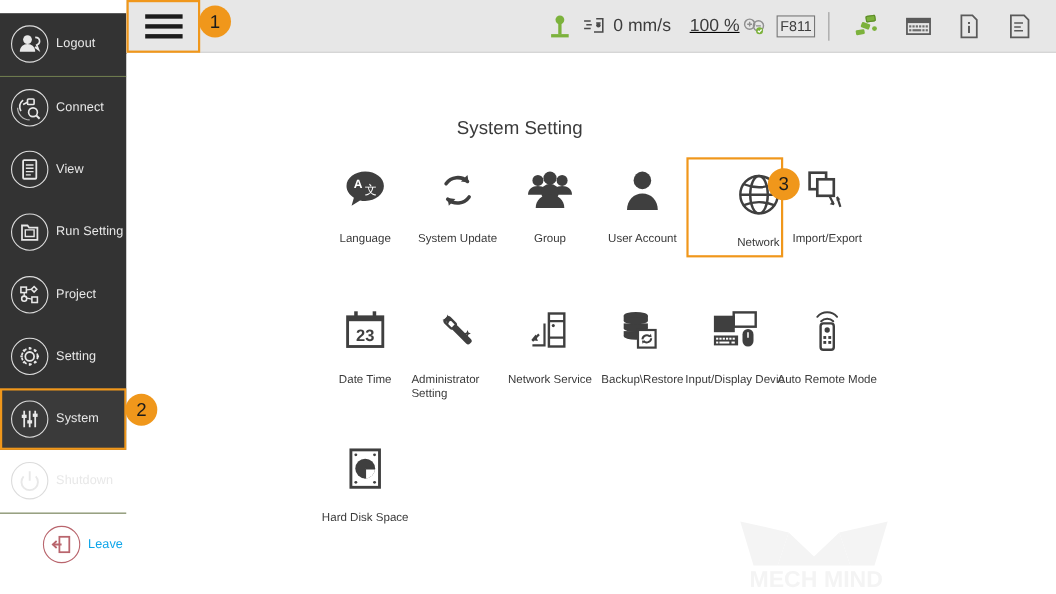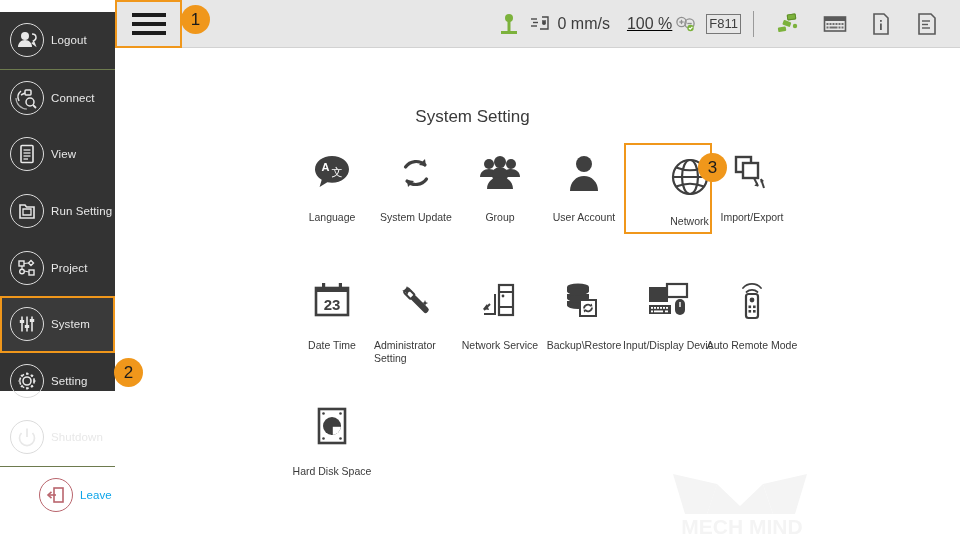--- a/index.html
+++ b/index.html
@@ -164,49 +164,49 @@
           <circle cx="12" cy="20.5" r="2.3" fill="none" stroke="#e8e8e8" stroke-width="1.4"></circle>
           <rect x="19" y="19" width="5" height="5" fill="none" stroke="#e8e8e8" stroke-width="1.4"></rect>
           <line x1="14" y1="12.5" x2="18.5" y2="12" stroke="#e8e8e8" stroke-width="1.2"></line>
           <line x1="14.3" y1="20" x2="19" y2="21" stroke="#e8e8e8" stroke-width="1.2"></line>
           <line x1="12" y1="15" x2="12" y2="18.2" stroke="#e8e8e8" stroke-width="1.2"></line>
         </svg>
       </div>
       <span class="lbl">Project</span>
     </div>
 
+    <div class="side-item">
+      <div class="ico">
+        <div class="circ"></div>
+        <svg viewBox="0 0 34 34" width="34" height="34">
+          <g fill="none" stroke="#e8e8e8" stroke-width="1.6">
+            <circle cx="17" cy="17" r="4"></circle>
+            <path d="M17 8.5v2.2M17 23.3v2.2M8.5 17h2.2M23.3 17h2.2M11 11l1.6 1.6M21.4 21.4l1.6 1.6M23 11l-1.6 1.6M12.6 21.4L11 23"></path>
+            <circle cx="17" cy="17" r="7.2" stroke-dasharray="2.5 2.2"></circle>
+          </g>
+        </svg>
+      </div>
+      <span class="lbl">Setting</span>
+    </div>
+
     <div class="side-item selected">
       <div class="ico">
         <div class="circ"></div>
         <svg viewBox="0 0 34 34" width="34" height="34">
           <g stroke="#e8e8e8" stroke-width="1.6" fill="none">
             <line x1="12" y1="9.5" x2="12" y2="24.5"></line>
             <line x1="17" y1="9.5" x2="17" y2="24.5"></line>
             <line x1="22" y1="9.5" x2="22" y2="24.5"></line>
             <rect x="9.8" y="13" width="4.4" height="3" fill="#e8e8e8" stroke="none"></rect>
             <rect x="14.8" y="18" width="4.4" height="3" fill="#e8e8e8" stroke="none"></rect>
             <rect x="19.8" y="12" width="4.4" height="3" fill="#e8e8e8" stroke="none"></rect>
           </g>
         </svg>
       </div>
       <span class="lbl">System</span>
-    </div>
-
-    <div class="side-item">
-      <div class="ico">
-        <div class="circ"></div>
-        <svg viewBox="0 0 34 34" width="34" height="34">
-          <g fill="none" stroke="#e8e8e8" stroke-width="1.6">
-            <circle cx="17" cy="17" r="4"></circle>
-            <path d="M17 8.5v2.2M17 23.3v2.2M8.5 17h2.2M23.3 17h2.2M11 11l1.6 1.6M21.4 21.4l1.6 1.6M23 11l-1.6 1.6M12.6 21.4L11 23"></path>
-            <circle cx="17" cy="17" r="7.2" stroke-dasharray="2.5 2.2"></circle>
-          </g>
-        </svg>
-      </div>
-      <span class="lbl">Setting</span>
     </div>
 
     <div class="side-item">
       <div class="ico">
         <div class="circ"></div>
         <svg viewBox="0 0 34 34" width="34" height="34">
           <path d="M11.5 13a7.5 7.5 0 1 0 11 0" fill="none" stroke="#e8e8e8" stroke-width="1.7"></path>
           <line x1="17" y1="8.5" x2="17" y2="17" stroke="#e8e8e8" stroke-width="1.7"></line>
         </svg>
       </div>

